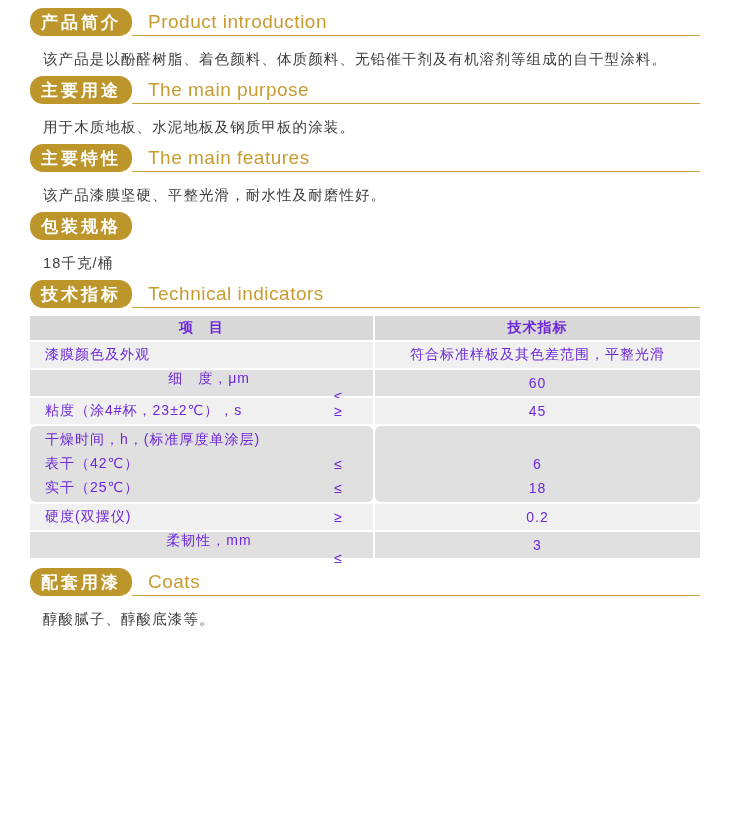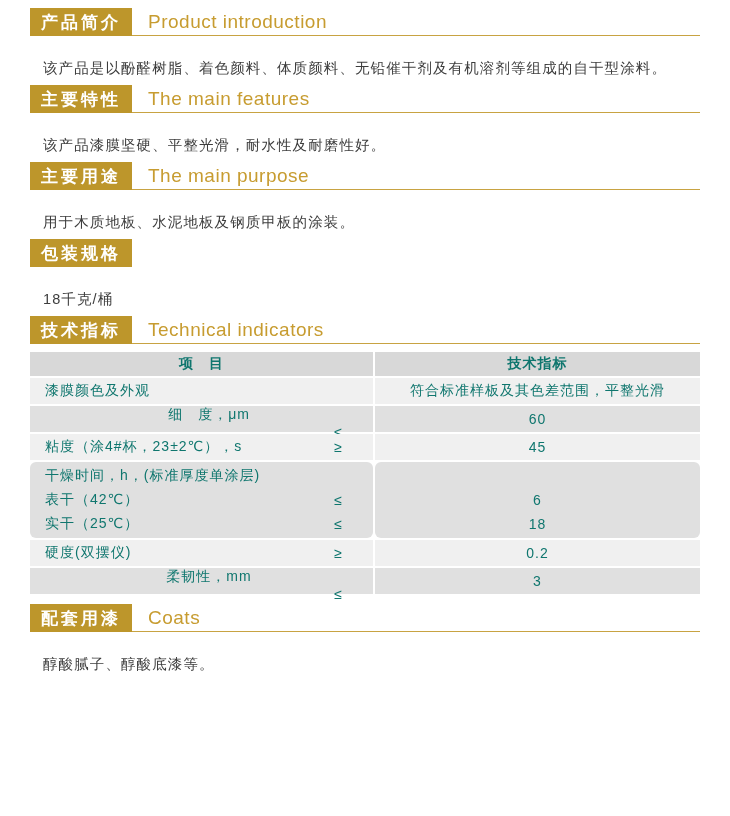--- a/index.html
+++ b/index.html
@@ -17,47 +17,48 @@
   .badge {
     background: var(--badge-gold, #bd962b);
     color: #ffffff;
     font-weight: bold;
     font-size: 17px;
     letter-spacing: 3px;
     padding: 0 11px;
     display: flex;
     align-items: center;
     white-space: nowrap;
+    border-radius: 13px;
   }
   .title-rest {
     flex: 1;
     border-bottom: 1px solid var(--underline-gold, #c8a342);
     display: flex;
     align-items: center;
     padding-left: 16px;
   }
   .sec-title {
     color: var(--title-gold, #c79c30);
     font-size: 19px;
     letter-spacing: 0.5px;
     white-space: nowrap;
   }
 
   
   .body-text {
-    margin: 22px 0 7px 13px;
+    margin: 13px 0 7px 13px;
     font-size: 14.5px;
     letter-spacing: 1.1px;
     line-height: 20px;
     text-align: justify;
   }
   .body-text.multi { line-height: 24px; margin: 5px 0 5px 13px; }
 
   
-  .spec-table { margin: 8px 0 10px 0; font-size: 14px; letter-spacing: 1px; color: #0f766e; }
+  .spec-table { margin: 8px 0 10px 0; font-size: 14px; letter-spacing: 1px; color: #6d28d9; }
   .t-row { display: flex; margin-bottom: 2px; }
   .t-left {
     width: 343px;
     display: flex;
     align-items: center;
     padding-left: 15px;
   }
   .t-right {
     flex: 1;
     margin-left: 2px;
@@ -86,36 +87,36 @@
       <span class="badge">产品简介</span>
       <span class="title-rest">
           <span class="sec-title">Product introduction</span>
         </span>
     </div>
     <p class="body-text">该产品是以酚醛树脂、着色颜料、体质颜料、无铅催干剂及有机溶剂等组成的自干型涂料。</p>
   </section>
 
   <section class="sec">
     <div class="sec-head">
+      <span class="badge">主要用途</span>
+      <span class="title-rest">
+          <span class="sec-title">The main purpose</span>
+        </span>
+    </div>
+    <p class="body-text">用于木质地板、水泥地板及钢质甲板的涂装。</p>
+  </section>
+
+  <section class="sec">
+    <div class="sec-head">
       <span class="badge">主要特性</span>
       <span class="title-rest">
           <span class="sec-title">The main features</span>
         </span>
     </div>
     <p class="body-text">该产品漆膜坚硬、平整光滑，耐水性及耐磨性好。</p>
-  </section>
-
-  <section class="sec">
-    <div class="sec-head">
-      <span class="badge">主要用途</span>
-      <span class="title-rest">
-          <span class="sec-title">The main purpose</span>
-        </span>
-    </div>
-    <p class="body-text">用于木质地板、水泥地板及钢质甲板的涂装。</p>
   </section>
 
   <section class="sec">
     <div class="sec-head">
       <span class="badge">包装规格</span>
     </div>
     <p class="body-text">18千克/桶</p>
   </section>
 
   <section class="sec">

